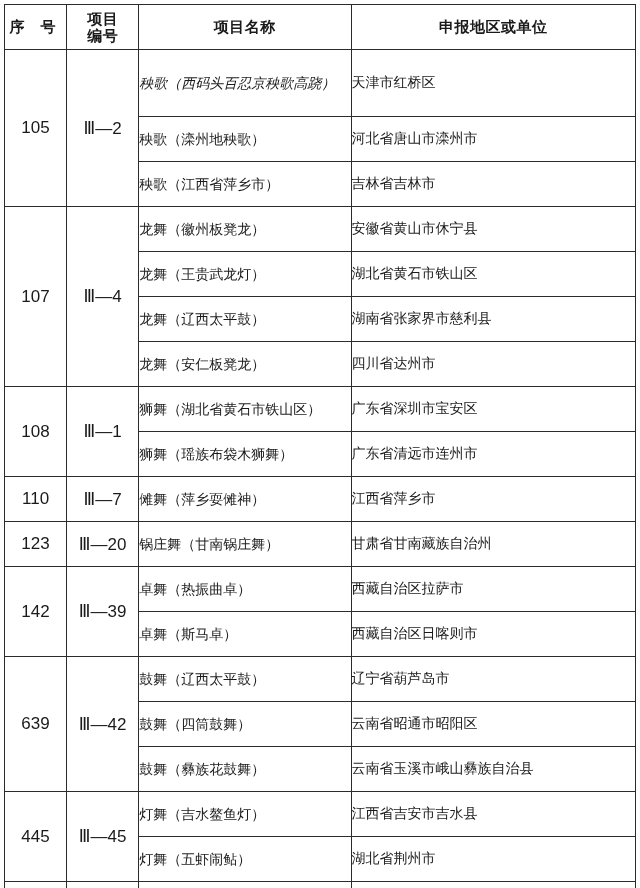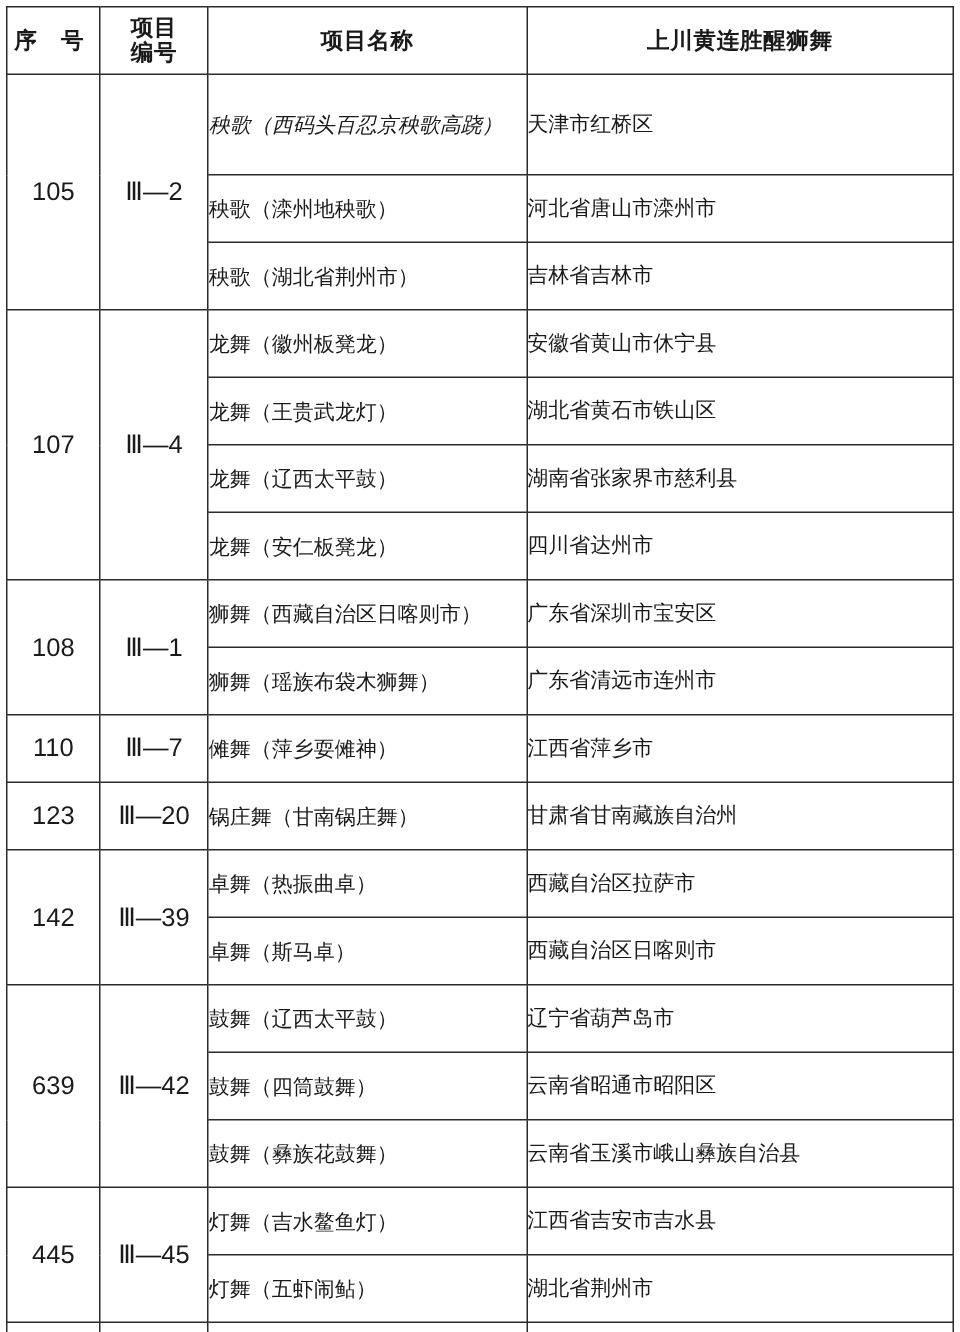--- a/index.html
+++ b/index.html
@@ -90,42 +90,42 @@
         <th>
           <span class="hdr-two">
             <span class="hdr-line">项目</span>
             <span class="hdr-line">编号</span>
           </span>
         </th>
         <th>
           <span>项目名称</span>
         </th>
         <th>
-          <span>上川黄连胜醒狮舞</span>
+          <span>申报地区或单位</span>
         </th>
       </tr>
     </thead>
     <tbody id="table-body">
         <tr>
           <td class="cell-seq" rowspan="3">105</td>
           <td class="cell-code" rowspan="3">Ⅲ—2</td>
           <td class="cell-name" style="height: 66px; font-style: italic;">
             <span class="name-wrap">秧歌（西码头百忍京秧歌高跷）</span>
           </td>
           <td class="cell-region">天津市红桥区</td>
         </tr>
         <tr>
           <td class="cell-name">
             <span class="name-wrap">秧歌（滦州地秧歌）</span>
           </td>
           <td class="cell-region">河北省唐山市滦州市</td>
         </tr>
         <tr>
           <td class="cell-name">
-            <span class="name-wrap">秧歌（湖北省荆州市）</span>
+            <span class="name-wrap">秧歌（江西省萍乡市）</span>
           </td>
           <td class="cell-region">吉林省吉林市</td>
         </tr>
         <tr>
           <td class="cell-seq" rowspan="4">107</td>
           <td class="cell-code" rowspan="4">Ⅲ—4</td>
           <td class="cell-name">
             <span class="name-wrap">龙舞（徽州板凳龙）</span>
           </td>
           <td class="cell-region">安徽省黄山市休宁县</td>
@@ -145,21 +145,21 @@
         <tr>
           <td class="cell-name">
             <span class="name-wrap">龙舞（安仁板凳龙）</span>
           </td>
           <td class="cell-region">四川省达州市</td>
         </tr>
         <tr>
           <td class="cell-seq" rowspan="2">108</td>
           <td class="cell-code" rowspan="2">Ⅲ—1</td>
           <td class="cell-name">
-            <span class="name-wrap">狮舞（西藏自治区日喀则市）</span>
+            <span class="name-wrap">狮舞（湖北省黄石市铁山区）</span>
           </td>
           <td class="cell-region">广东省深圳市宝安区</td>
         </tr>
         <tr>
           <td class="cell-name">
             <span class="name-wrap">狮舞（瑶族布袋木狮舞）</span>
           </td>
           <td class="cell-region">广东省清远市连州市</td>
         </tr>
         <tr>

